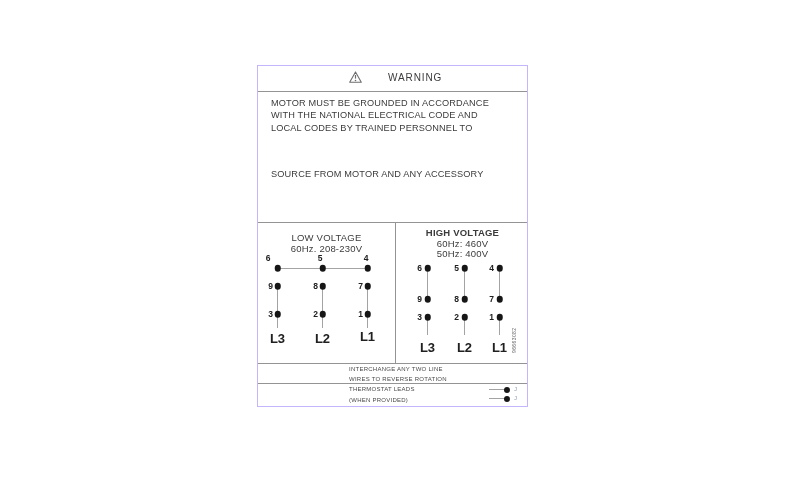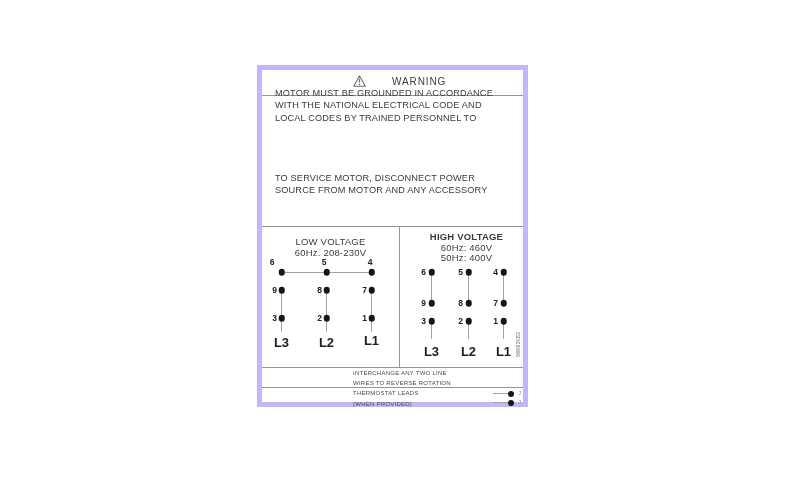--- a/index.html
+++ b/index.html
@@ -1,19 +1,19 @@
 <!DOCTYPE html>
 <html><head>
 <meta charset="utf-8">
 <style>
   html,body{margin:0;padding:0;background:#ffffff;}
   .canvas{position:relative;width:800px;height:492px;background:#ffffff;overflow:hidden;
           font-family:"Liberation Sans", sans-serif;color:#3b3b3b;}
   .label{position:absolute;left:257px;top:65px;width:271px;height:342px;
-         border:5px solid #c4b5fd;background:#ffffff;box-sizing:border-box;padding-left:40px;}
+         border:1px solid #c4b5fd;background:#ffffff;box-sizing:border-box;padding-left:40px;}
   .abs{position:absolute;}
   .hl{position:absolute;left:0;right:0;height:1px;background:#949494;}
   .vl{position:absolute;width:1px;background:#949494;}
   .wire{position:absolute;background:#a3a3a3;}
   .dot{position:absolute;width:6.5px;height:6.5px;border-radius:50%;background:#161616;
        transform:translate(-50%,-50%);}
   .leaddot{position:absolute;width:6px;height:6px;border-radius:50%;background:#161616;
        transform:translate(-50%,-50%);}
   .warn-title{position:absolute;left:130px;top:6px;font-size:10px;letter-spacing:0.9px;color:#3b3b3b;}
   .bodytext{font-size:9.2px;line-height:12.3px;letter-spacing:0.15px;color:#3b3b3b;white-space:nowrap;}
@@ -36,27 +36,26 @@
     <div class="abs" style="left:0;top:0;right:0;height:25px;">
       <svg class="abs" style="left:91px;top:5px;" width="13" height="12" viewBox="0 0 13 12">
         <polygon points="6.5,0.9 0.7,11.2 12.3,11.2" fill="none" stroke="#6e6e6e" stroke-width="1.1" stroke-linejoin="round"></polygon>
         <line x1="6.5" y1="4" x2="6.5" y2="7.6" stroke="#6e6e6e" stroke-width="1.2"></line>
         <circle cx="6.5" cy="9.5" r="0.8" fill="#6e6e6e"></circle>
       </svg>
       <span class="warn-title">WARNING</span>
     </div>
     <div class="hl" style="top:25px;"></div>
 
-    <div class="abs" style="left:13px;top:17px;">
+    <div class="abs" style="left:13px;top:31px;">
       <div class="bodytext">MOTOR MUST BE GROUNDED IN ACCORDANCE</div>
       <div class="bodytext">WITH THE NATIONAL ELECTRICAL CODE AND</div>
       <div class="bodytext">LOCAL CODES BY TRAINED PERSONNEL TO</div>
     </div>
     <div class="abs" style="left:13px;top:102px;">
-      <div class="bodytext">TO SERVICE MOTOR, DISCONNECT POWER</div>
       <div class="bodytext">SOURCE FROM MOTOR AND ANY ACCESSORY</div>
     </div>
     <div class="hl" style="top:156px;"></div>
 
     <div class="vl" style="left:137px;top:156px;height:141px;"></div>
 
     <div class="ptitle" style="left:0;top:166px;width:137px;">LOW VOLTAGE</div>
     <div class="ptitle" style="left:0;top:177px;width:137px;">60Hz. 208-230V</div>
 
     <div class="tnum c" style="left:2px;top:187px;width:16px;">6</div>

